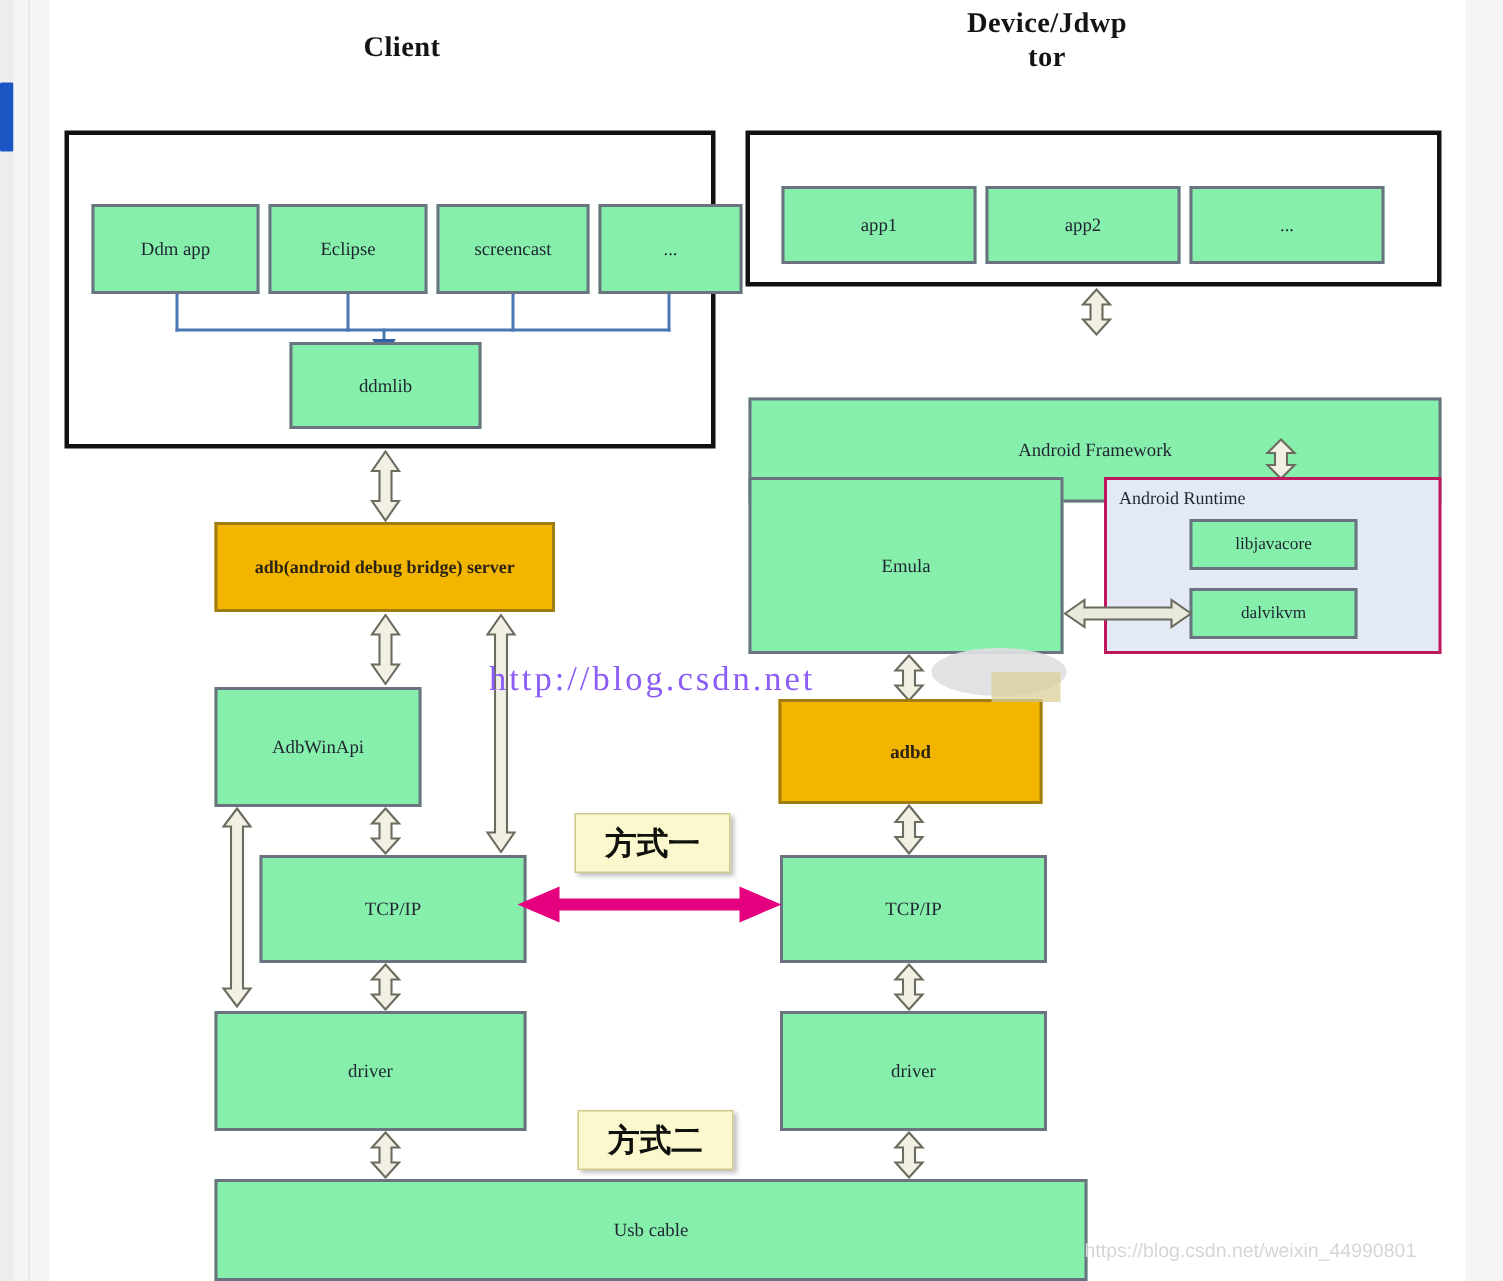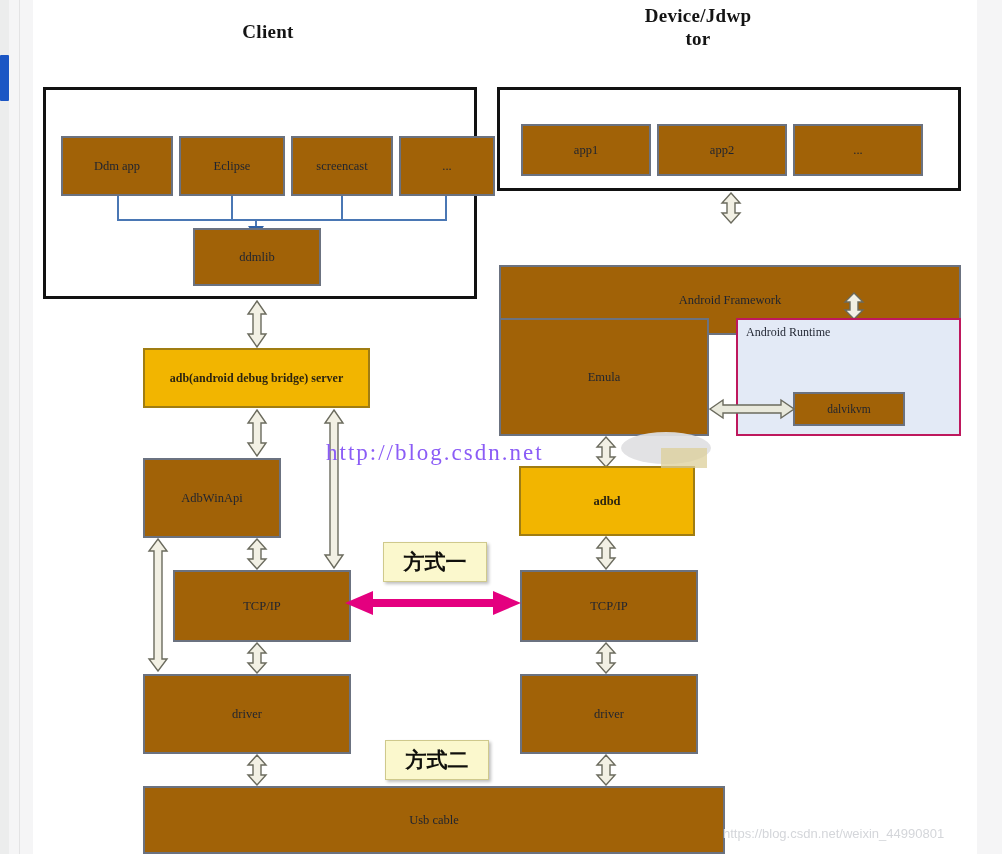--- a/index.html
+++ b/index.html
@@ -18,21 +18,21 @@
   #left-rule{position:absolute;left:19px;top:0;width:1px;height:854px;background:#e3e3e4;}
 
   
   #canvas{position:absolute;left:33px;top:0;width:944px;height:854px;background:#ffffff;}
   #right-gap{position:absolute;left:977px;top:0;width:25px;height:854px;background:#f5f5f6;}
 
   .hdr{position:absolute;text-align:center;font-weight:bold;font-size:19px;color:#141414;
        font-family:"Liberation Serif", serif;letter-spacing:.3px;line-height:23px;}
 
   
-  .box{position:absolute;background:#a16207;border:2px solid #6b7280;box-sizing:border-box;
+  .box{position:absolute;background:#86efac;border:2px solid #6b7280;box-sizing:border-box;
        display:flex;align-items:center;justify-content:center;text-align:center;
        font-size:12.5px;color:#1f2430;font-family:"Liberation Serif", serif;}
   .box.sm{font-size:11.5px;}
   .orange{background:#f2b500;border:2px solid #a07d12;font-weight:bold;color:#2c2410;}
   .groupbox{position:absolute;background:#ffffff;border:3px solid #111111;box-sizing:border-box;}
   .runtime{position:absolute;background:#e3eaf6;border:2px solid #be185d;box-sizing:border-box;}
   .runtime-label{position:absolute;left:8px;top:5px;font-size:12px;color:#1f2430;}
 
   
   .vdarrow{position:absolute;}
@@ -163,20 +163,21 @@
     <svg width="22" height="28" viewBox="0 0 22 28">
       <polygon points="11,1 20,10 15,10 15,18 20,18 11,27 2,18 7,18 7,10 2,10" fill="#f2f0e4" stroke="#6b6b5e" stroke-width="1.4"></polygon>
     </svg>
   </div>
 
   <div class="box" style="left:466px;top:318px;width:210px;height:118px;">Emula</div>
 
   <div class="runtime" style="left:703px;top:318px;width:225px;height:118px;">
     <div class="runtime-label">Android Runtime</div>
   </div>
+  <div class="box sm" style="left:760px;top:346px;width:112px;height:34px;">libjavacore</div>
   <div class="box sm" style="left:760px;top:392px;width:112px;height:34px;">dalvikvm</div>
 
   <div class="hdarrow" style="left:676px;top:398px;">
     <svg width="86" height="22" viewBox="0 0 86 22">
       <polygon points="1,11 14,2 14,7 72,7 72,2 85,11 72,20 72,15 14,15 14,20" fill="#e9e9dc" stroke="#6b6b5e" stroke-width="1.4"></polygon>
     </svg>
   </div>
 
   <div class="vdarrow" style="left:562px;top:436px;">
     <svg width="22" height="32" viewBox="0 0 22 32">

